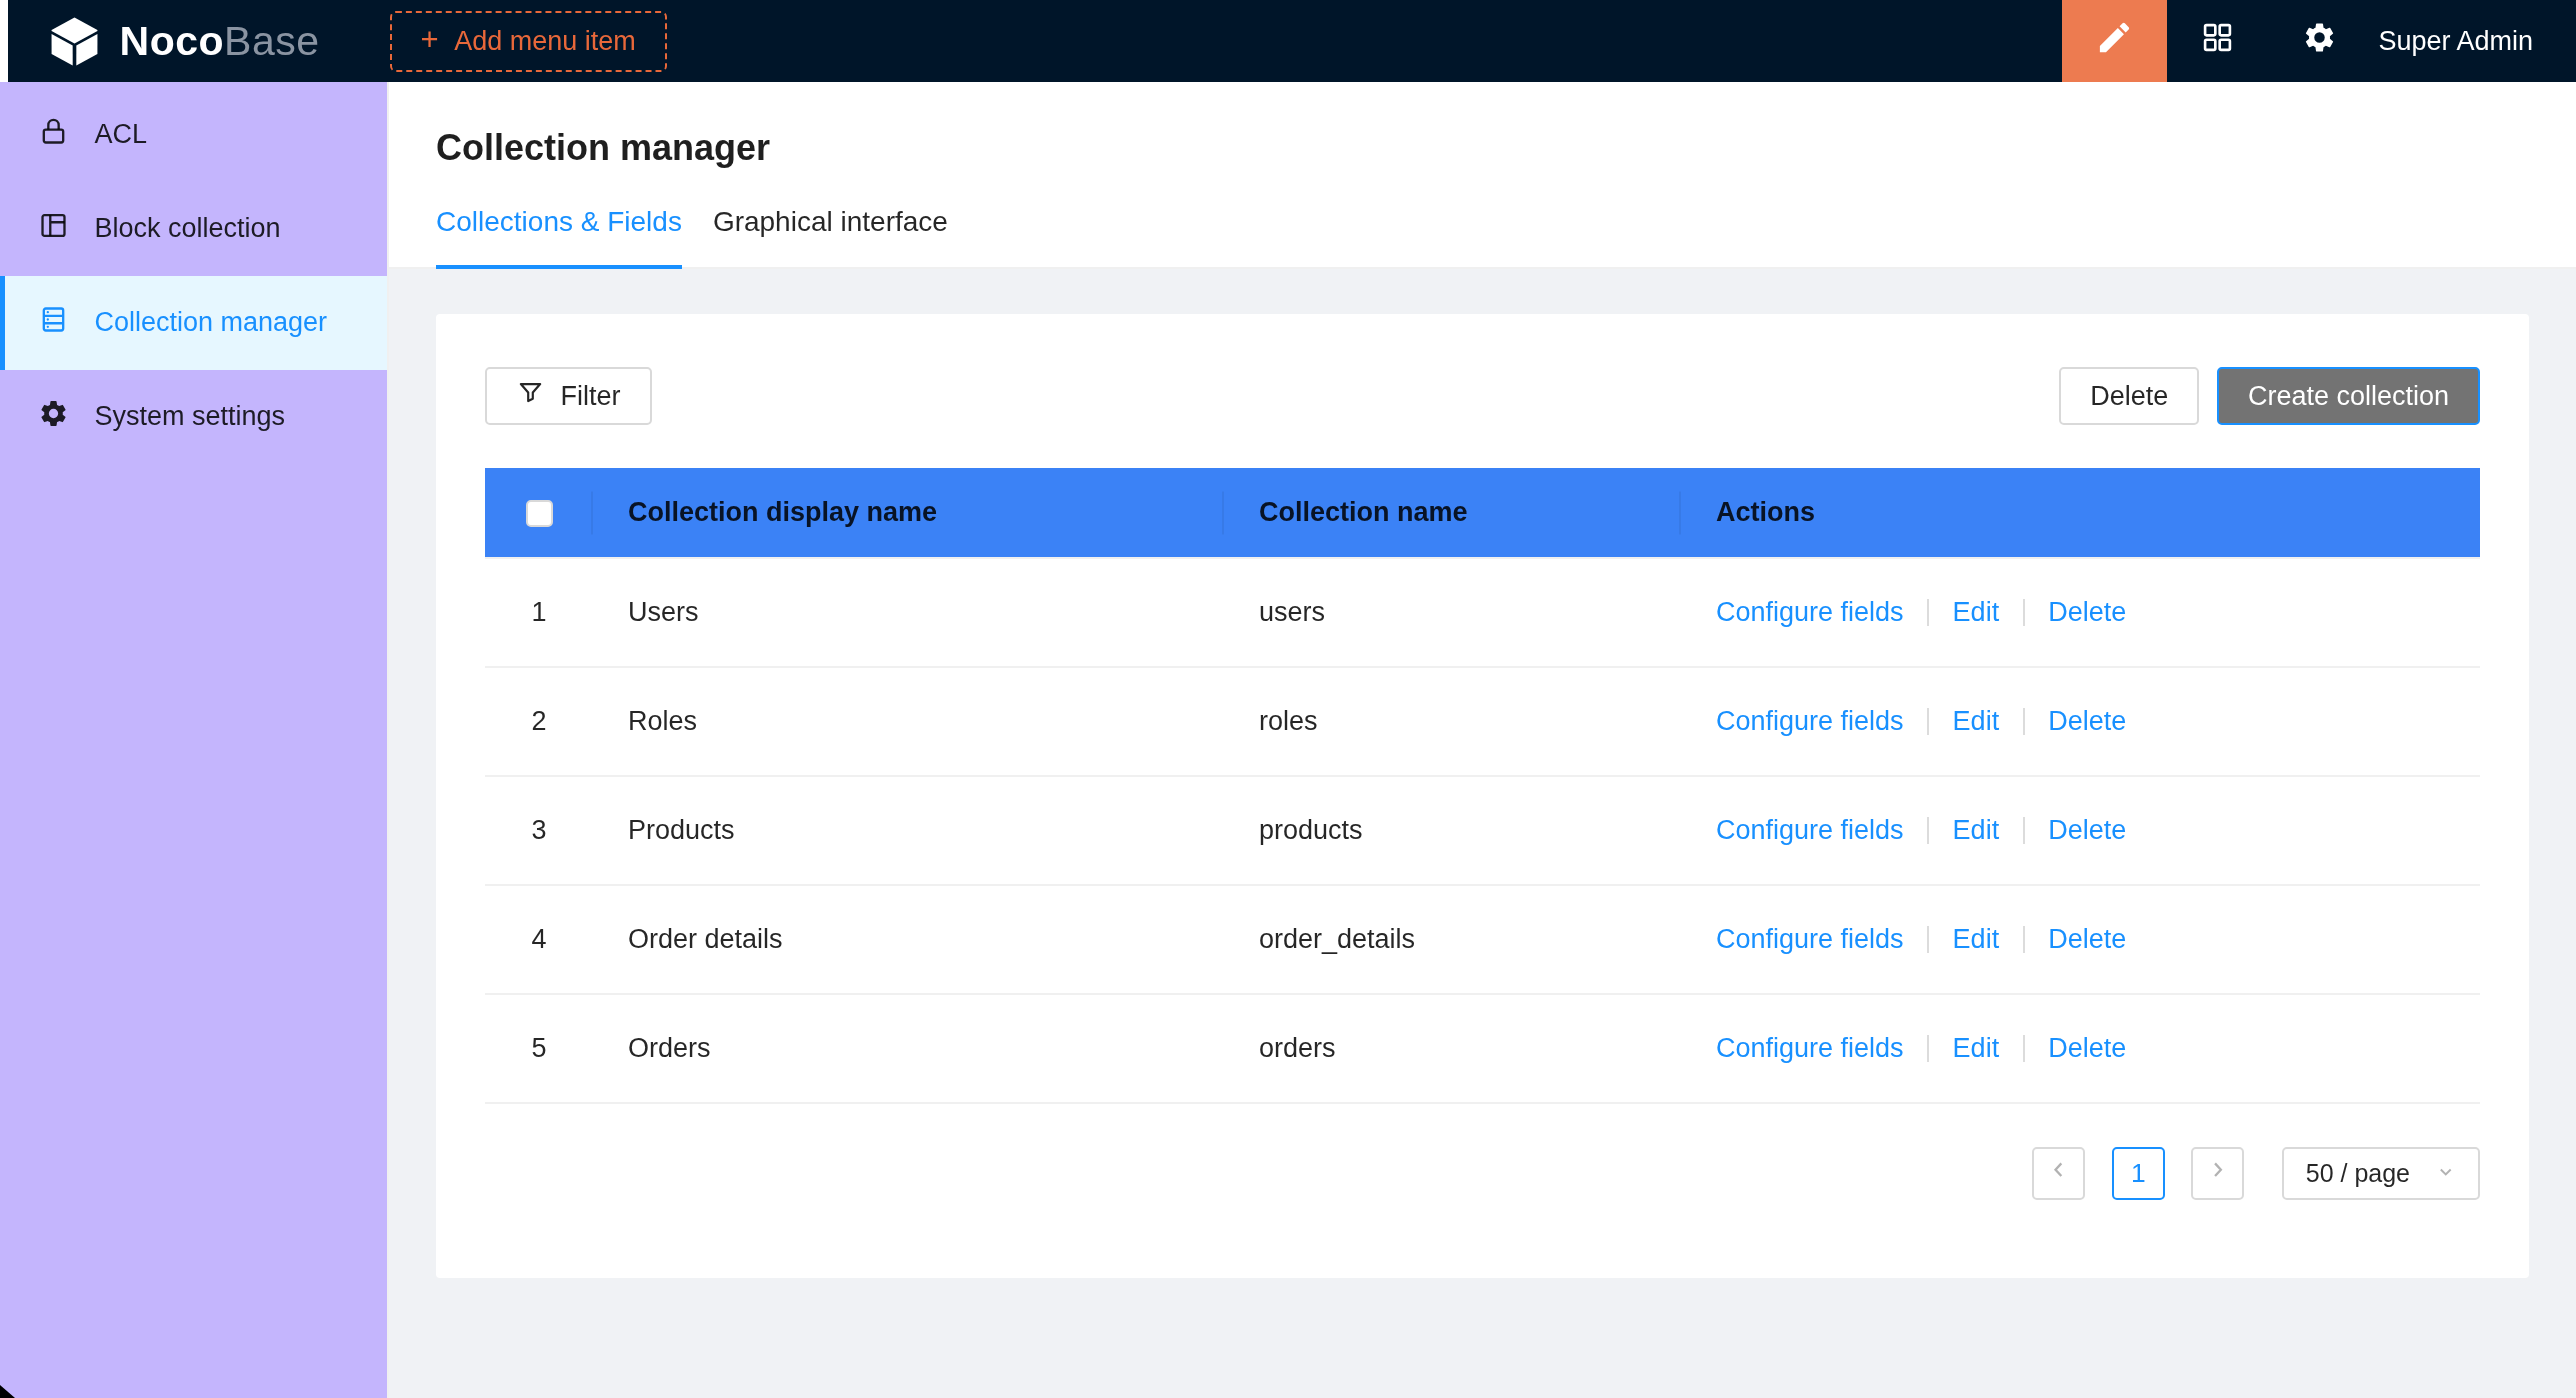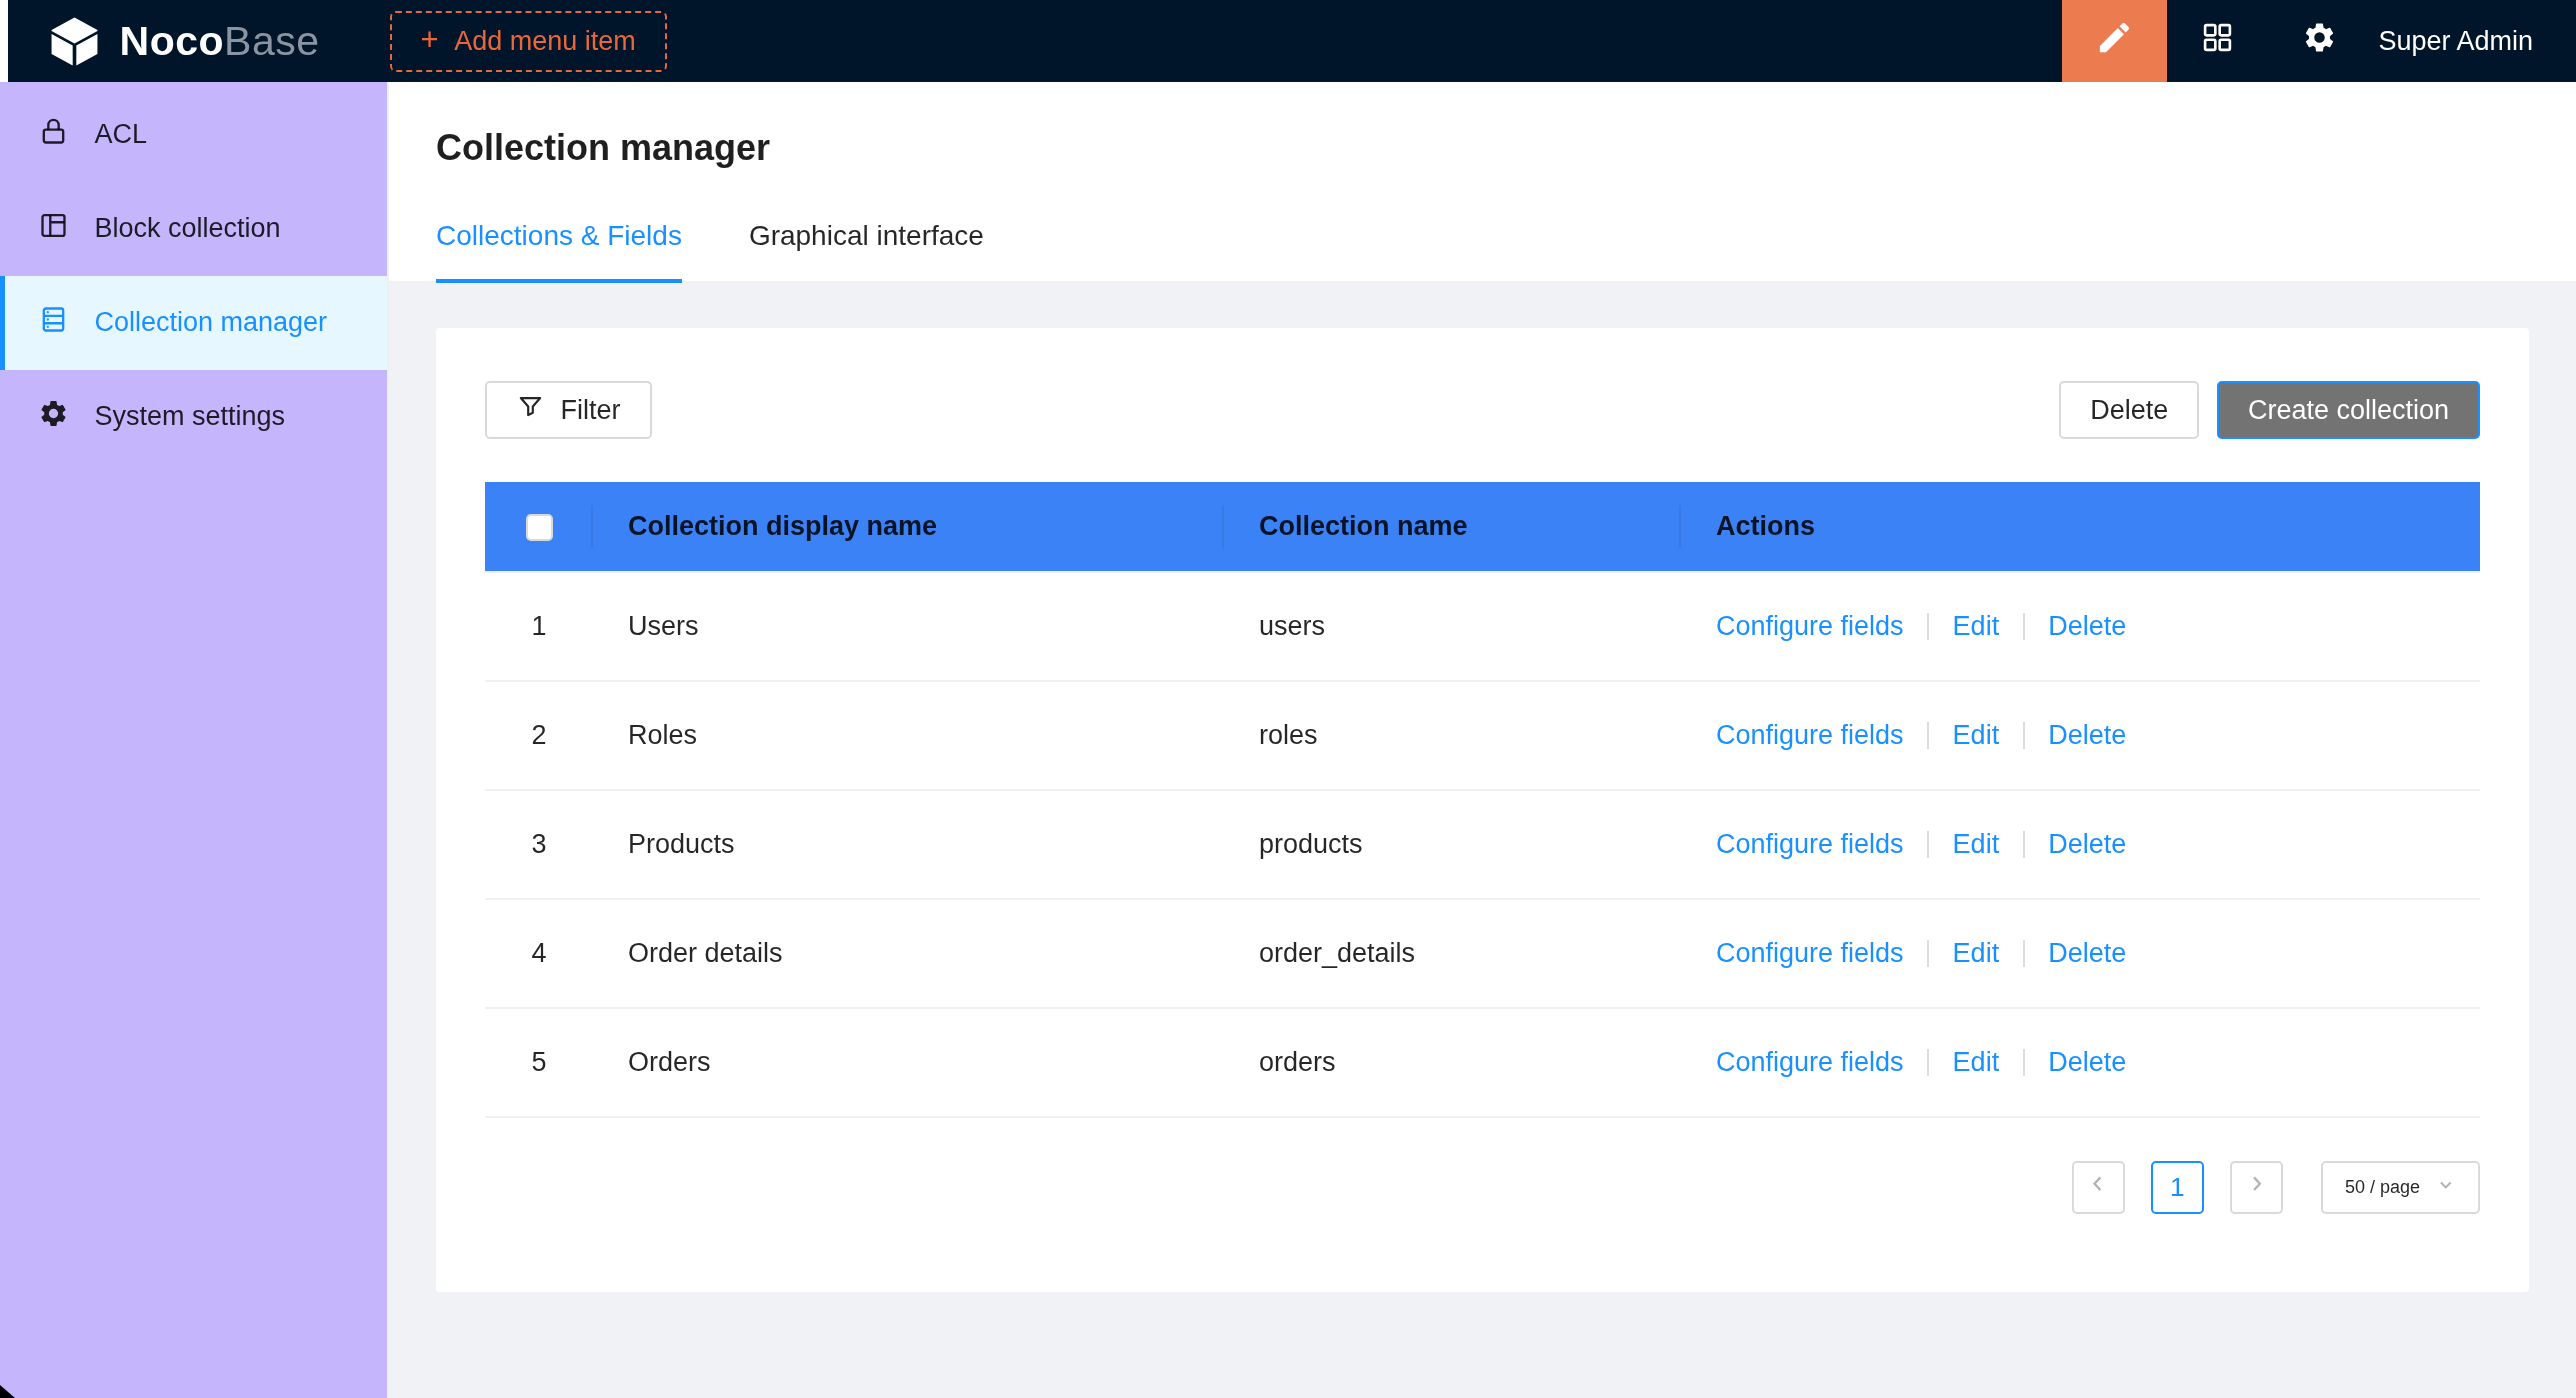--- a/index.html
+++ b/index.html
@@ -25,21 +25,21 @@
   
   .frame { flex:1; display:flex; min-height:0; }
   .sidebar { width:389px; flex:0 0 389px; background:#c4b5fd; border-right:2px solid #f0f0f0; padding-top:5.9px; }
   .side-item { height:94px; display:flex; align-items:center; gap:25.4px; border-left:5.9px solid transparent; padding-left:33px; font-size:27px; color:rgba(0,0,0,.85); cursor:pointer; }
   .side-item svg { width:31px; height:31px; flex:0 0 31px; }
   .side-item.active { background:#e6f7ff; color:#1890ff; border-left-color:#1890ff; }
 
   .main { flex:1; display:flex; flex-direction:column; min-width:0; }
   .page-head { background:#fff; padding:45px 0 0 47px; border-bottom:2px solid #f0f0f0; }
   .page-title { font-size:36px; font-weight:600; color:rgba(0,0,0,.88); }
-  .tabs { display:flex; gap:67px; margin-top:51px; }
+  .tabs { display:flex; gap:31px; margin-top:37px; }
   .tab { font-size:28px; padding-bottom:29px; cursor:pointer; position:relative; color:rgba(0,0,0,.85); }
   .tab.active { color:#1890ff; }
   .tab.active::after { content:""; position:absolute; left:0; right:0; bottom:-2px; height:3.9px; background:#1890ff; }
 
   .content { flex:1; background:#f0f2f5; padding:45px 47px 0; overflow:hidden; }
   .card { background:#fff; border-radius:3.9px; height:964px; padding:53px 49px 0; }
 
   .toolbar { display:flex; align-items:center; }
   .btn { height:58px; border:2px solid #d9d9d9; background:#fff; border-radius:4.9px; font-size:27px; padding:0 29px; display:inline-flex; align-items:center; justify-content:center; gap:15.6px; cursor:pointer; color:rgba(0,0,0,.85); font-family:inherit; }
   .btn svg { width:29px; height:29px; }
@@ -54,21 +54,21 @@
   tbody td { height:109px; padding:0 35px; border-bottom:2px solid #f0f0f0; font-size:27px; color:rgba(0,0,0,.85); background:#fff; }
   td.c-idx { text-align:center; padding:0; }
   .checkbox { width:27px; height:27px; border:2px solid #d9d9d9; border-radius:4.9px; background:#fff; display:inline-block; vertical-align:middle; cursor:pointer; }
   a.link { color:#1890ff; text-decoration:none; cursor:pointer; }
   .vdiv { display:inline-block; width:2px; height:27px; background:rgba(5,5,5,.14); margin:0 23.5px; vertical-align:-4.9px; }
 
   .pagination { display:flex; justify-content:flex-end; align-items:center; gap:26.4px; margin-top:43px; }
   .page-btn { width:53px; height:53px; border:2px solid #d9d9d9; border-radius:4.9px; background:#fff; display:flex; align-items:center; justify-content:center; cursor:pointer; color:rgba(0,0,0,.3); font-size:26.4px; }
   .page-btn svg { width:25.4px; height:25.4px; }
   .page-btn.current { border-color:#1890ff; color:#1890ff; }
-  .page-size { height:53px; border:2px solid #d9d9d9; border-radius:4.9px; background:#fff; display:flex; align-items:center; gap:15px; padding:0 21.5px; font-size:18px; cursor:pointer; margin-left:11.7px; color:rgba(0,0,0,.85); }
+  .page-size { height:53px; border:2px solid #d9d9d9; border-radius:4.9px; background:#fff; display:flex; align-items:center; gap:25px; padding:0 21.5px; font-size:25px; cursor:pointer; margin-left:11.7px; color:rgba(0,0,0,.85); }
   .page-size svg { width:21.5px; height:21.5px; color:rgba(0,0,0,.3); }
 
   .cursor-artifact { position:fixed; left:0; bottom:0; width:0; height:0; border-left:15.6px solid #000; border-top:13.7px solid transparent; }
 </style>
 </head>
 <body>
 
 <div class="app">
 
   <header class="topbar">

